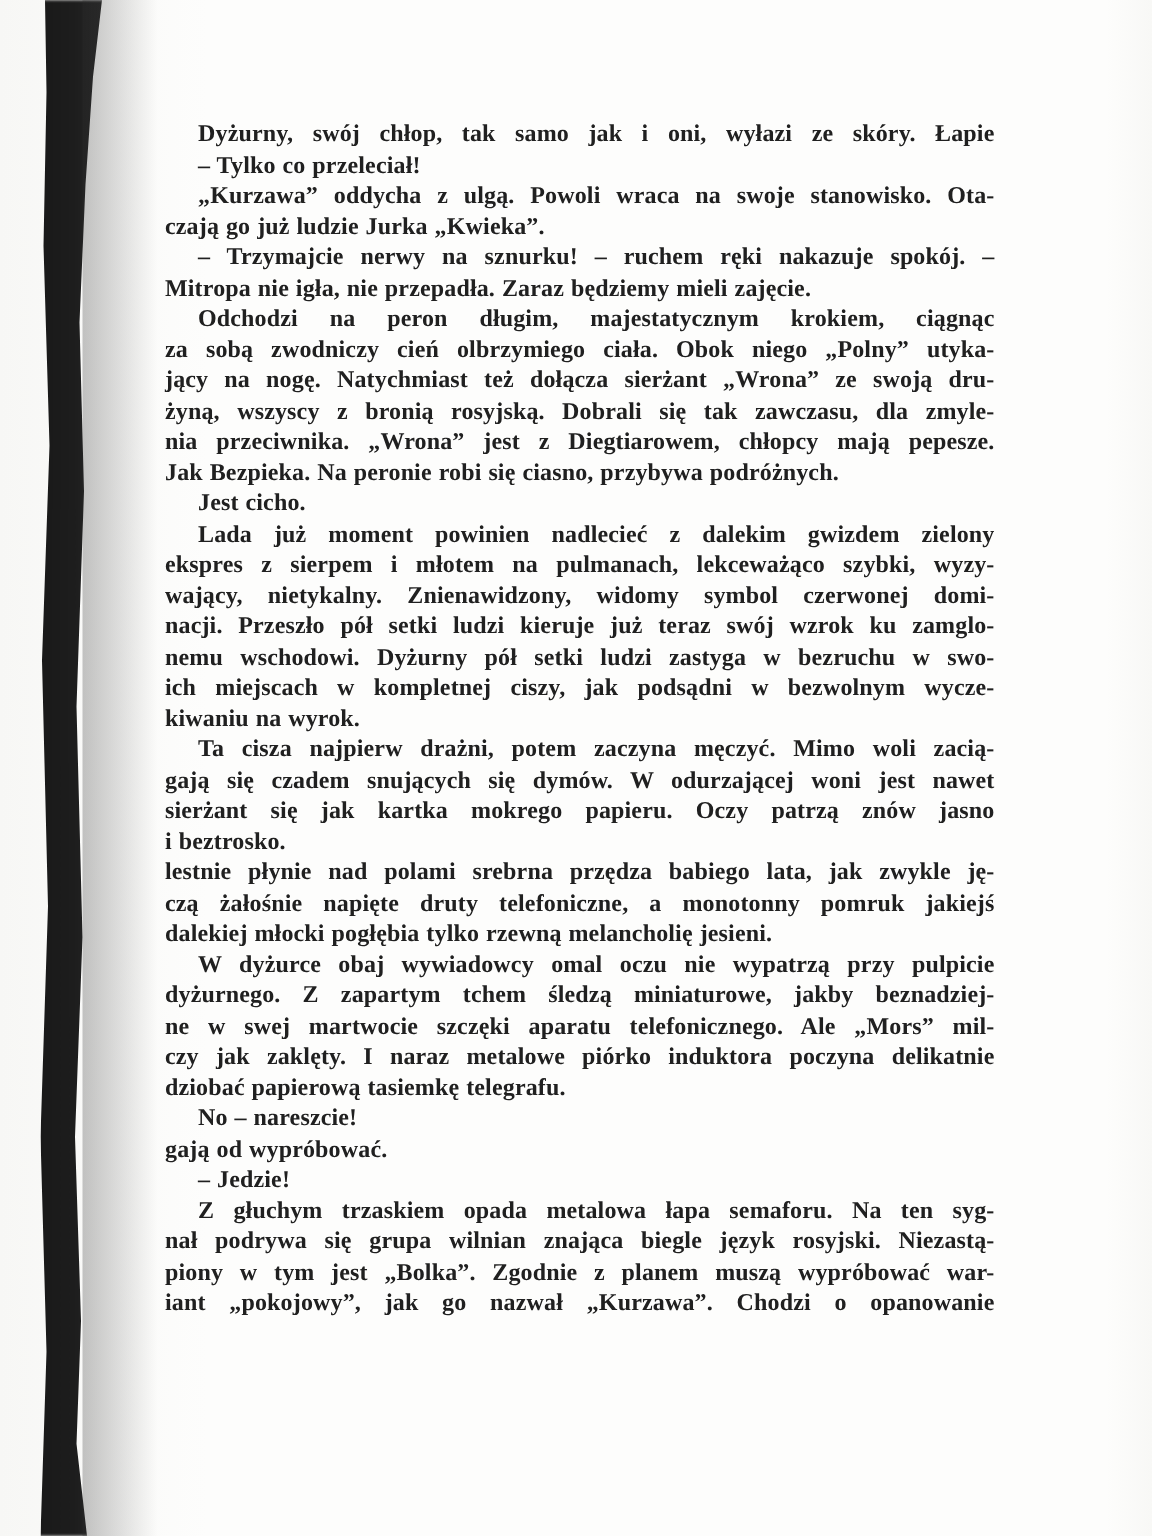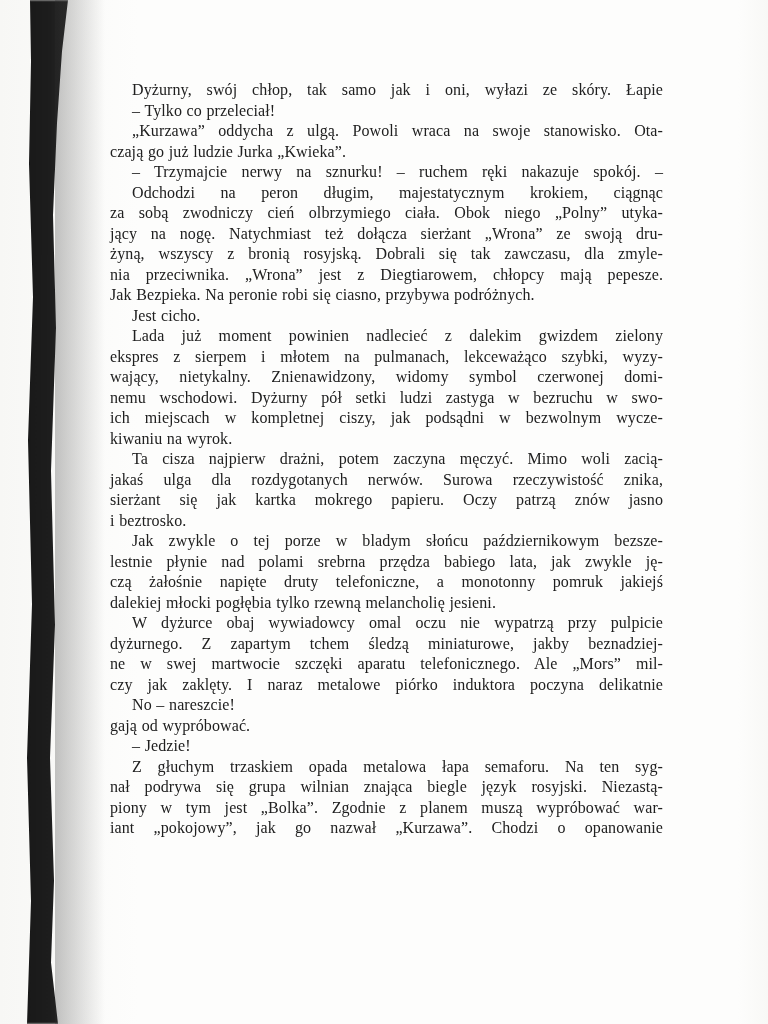--- a/index.html
+++ b/index.html
@@ -46,20 +46,21 @@
   }
   .text-block {
     position: absolute;
     left: 110px;
     top: 80px;
     width: 553px;
     font-size: 16px;
     line-height: 20.5px;
     color: #202020;
     letter-spacing: 0.1px;
+    font-weight: bold;
   }
   .para { margin: 0; padding: 0; }
   .line {
     text-align: justify;
     text-align-last: justify;
     word-spacing: 0.5px;
   }
   .line.indent { text-indent: 22px; }
   .line.last { text-align-last: left; }
   .page-number {
@@ -85,57 +86,59 @@
       </div>
       <div class="para">
         <div class="line indent last">– Tylko co przeleciał!</div>
       </div>
       <div class="para">
         <div class="line indent">„Kurzawa” oddycha z ulgą. Powoli wraca na swoje stanowisko. Ota-</div>
         <div class="line last">czają go już ludzie Jurka „Kwieka”.</div>
       </div>
       <div class="para">
         <div class="line indent">– Trzymajcie nerwy na sznurku! – ruchem ręki nakazuje spokój. –</div>
+        <div class="line last">Mitropa nie igła, nie przepadła. Zaraz będziemy mieli zajęcie.</div>
       </div>
       <div class="para">
         <div class="line indent">Odchodzi na peron długim, majestatycznym krokiem, ciągnąc</div>
         <div class="line">za sobą zwodniczy cień olbrzymiego ciała. Obok niego „Polny” utyka-</div>
         <div class="line">jący na nogę. Natychmiast też dołącza sierżant „Wrona” ze swoją dru-</div>
         <div class="line">żyną, wszyscy z bronią rosyjską. Dobrali się tak zawczasu, dla zmyle-</div>
         <div class="line">nia przeciwnika. „Wrona” jest z Diegtiarowem, chłopcy mają pepesze.</div>
         <div class="line last">Jak Bezpieka. Na peronie robi się ciasno, przybywa podróżnych.</div>
       </div>
       <div class="para">
         <div class="line indent last">Jest cicho.</div>
       </div>
       <div class="para">
         <div class="line indent">Lada już moment powinien nadlecieć z dalekim gwizdem zielony</div>
         <div class="line">ekspres z sierpem i młotem na pulmanach, lekceważąco szybki, wyzy-</div>
         <div class="line">wający, nietykalny. Znienawidzony, widomy symbol czerwonej domi-</div>
+        <div class="line">nacji. Przeszło pół setki ludzi kieruje już teraz swój wzrok ku zamglo-</div>
         <div class="line">nemu wschodowi. Dyżurny pół setki ludzi zastyga w bezruchu w swo-</div>
         <div class="line">ich miejscach w kompletnej ciszy, jak podsądni w bezwolnym wycze-</div>
         <div class="line last">kiwaniu na wyrok.</div>
       </div>
       <div class="para">
         <div class="line indent">Ta cisza najpierw drażni, potem zaczyna męczyć. Mimo woli zacią-</div>
-        <div class="line">jakaś ulga dla rozdygotanych nerwów. Surowa rzeczywistość znika,</div>
+        <div class="line">gają się czadem snujących się dymów. W odurzającej woni jest nawet</div>
         <div class="line">sierżant się jak kartka mokrego papieru. Oczy patrzą znów jasno</div>
         <div class="line last">i beztrosko.</div>
       </div>
       <div class="para">
-        <div class="line indent">Jak zwykle o tej porze w bladym słońcu październikowym bezsze-</div>
         <div class="line">lestnie płynie nad polami srebrna przędza babiego lata, jak zwykle ję-</div>
         <div class="line">czą żałośnie napięte druty telefoniczne, a monotonny pomruk jakiejś</div>
         <div class="line last">dalekiej młocki pogłębia tylko rzewną melancholię jesieni.</div>
       </div>
       <div class="para">
         <div class="line indent">W dyżurce obaj wywiadowcy omal oczu nie wypatrzą przy pulpicie</div>
         <div class="line">dyżurnego. Z zapartym tchem śledzą miniaturowe, jakby beznadziej-</div>
         <div class="line">ne w swej martwocie szczęki aparatu telefonicznego. Ale „Mors” mil-</div>
         <div class="line">czy jak zaklęty. I naraz metalowe piórko induktora poczyna delikatnie</div>
+        <div class="line last">dziobać papierową tasiemkę telegrafu.</div>
       </div>
       <div class="para">
         <div class="line indent last">No – nareszcie!</div>
       </div>
       <div class="para">
         <div class="line last">gają od wypróbować.</div>
       </div>
       <div class="para">
         <div class="line indent last">– Jedzie!</div>
       </div>

